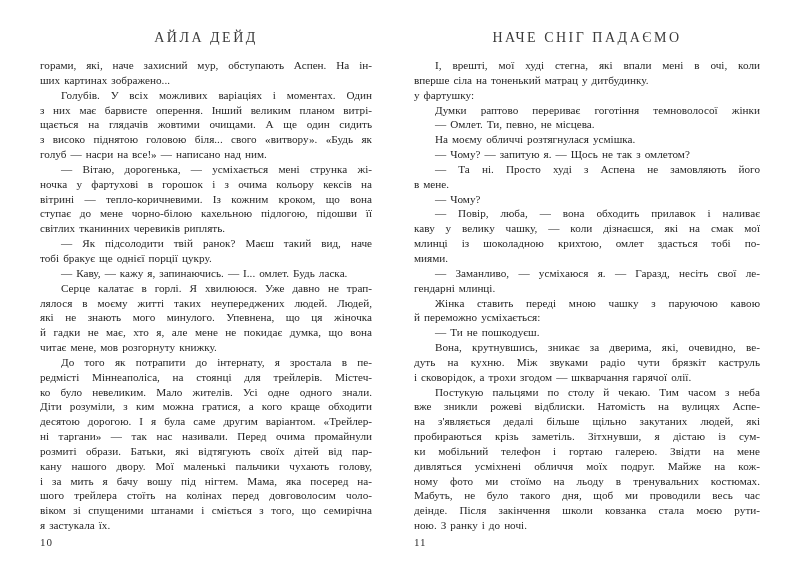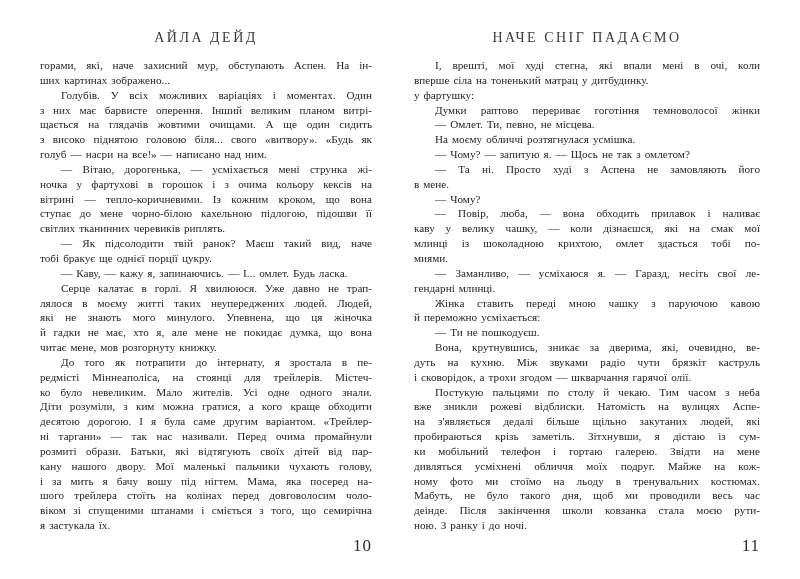--- a/index.html
+++ b/index.html
@@ -40,22 +40,22 @@
   }
   .line.fin{
     text-align:right;
     text-align-last:left;
   }
   .line.ind{
     text-indent:21px;
   }
   .page-number{
     position:absolute;top:536px;left:0;right:0;
-    text-align:right;
-    font-size:17px;
+    text-align:left;
+    font-size:11px;
     color:#2e2e2e;
     letter-spacing:1px;
   }
 </style>
 </head>
 <body>
 
 <div class="spread">
 
   <section class="page page-left">

